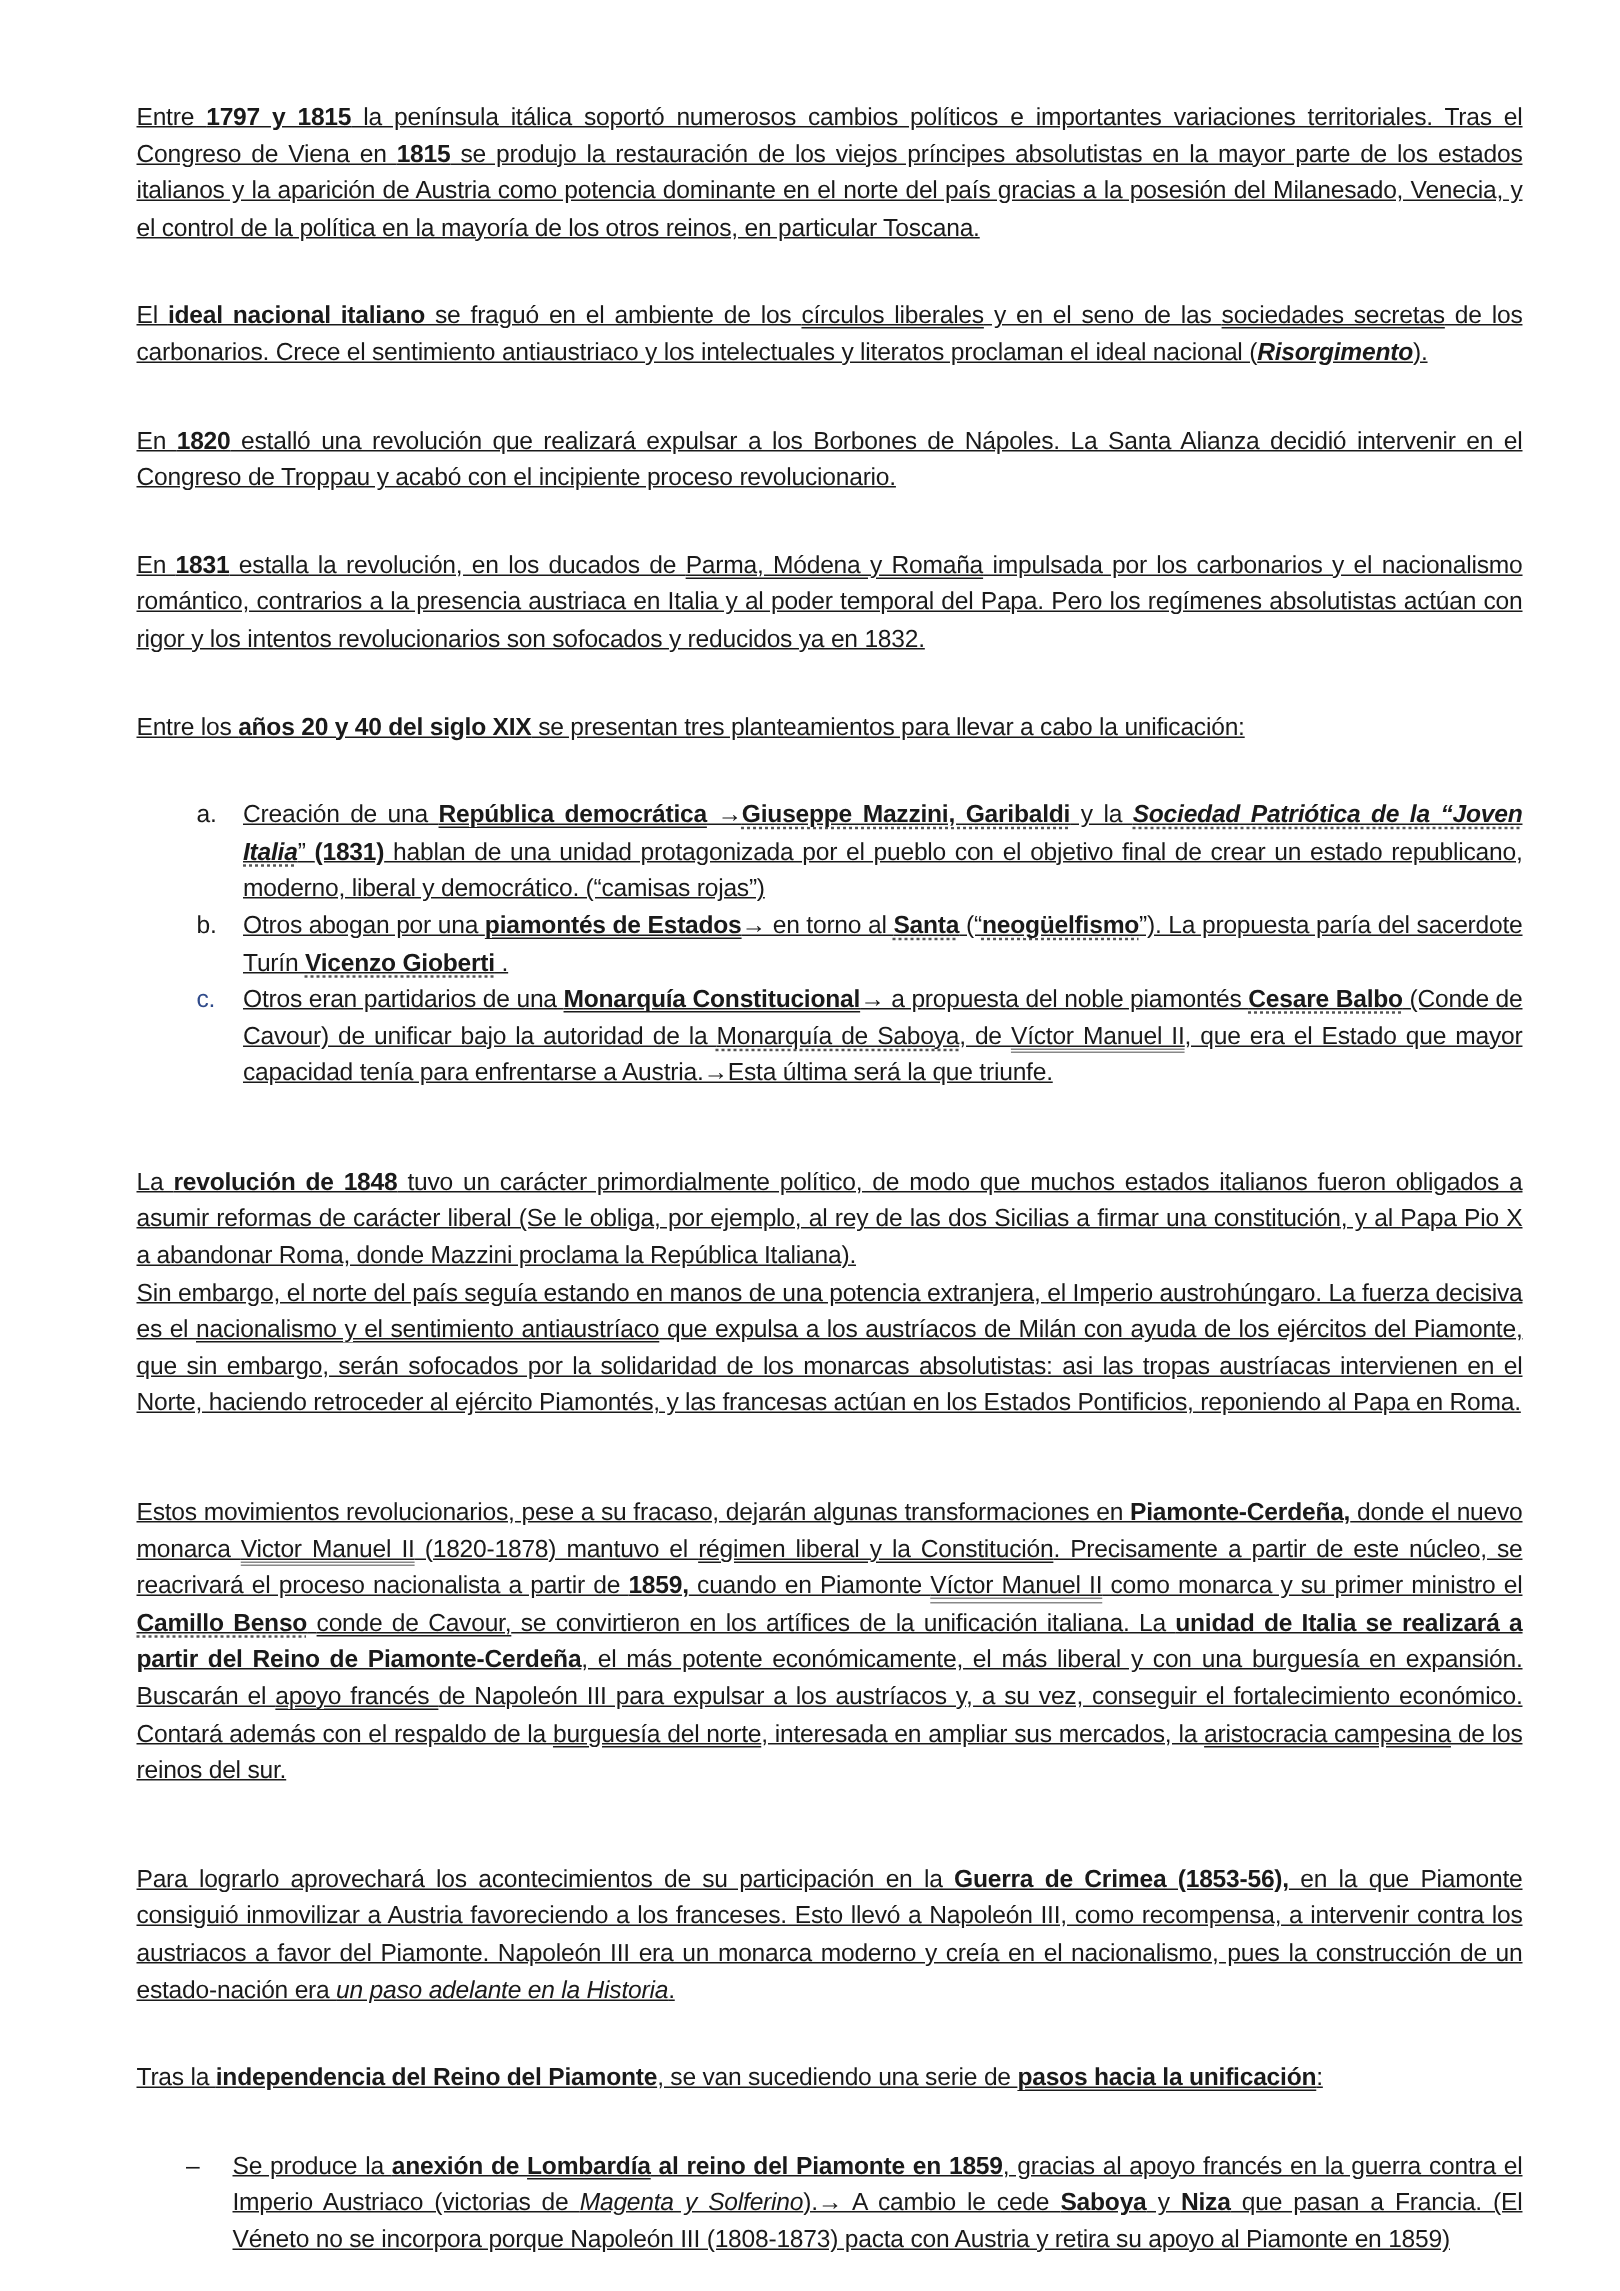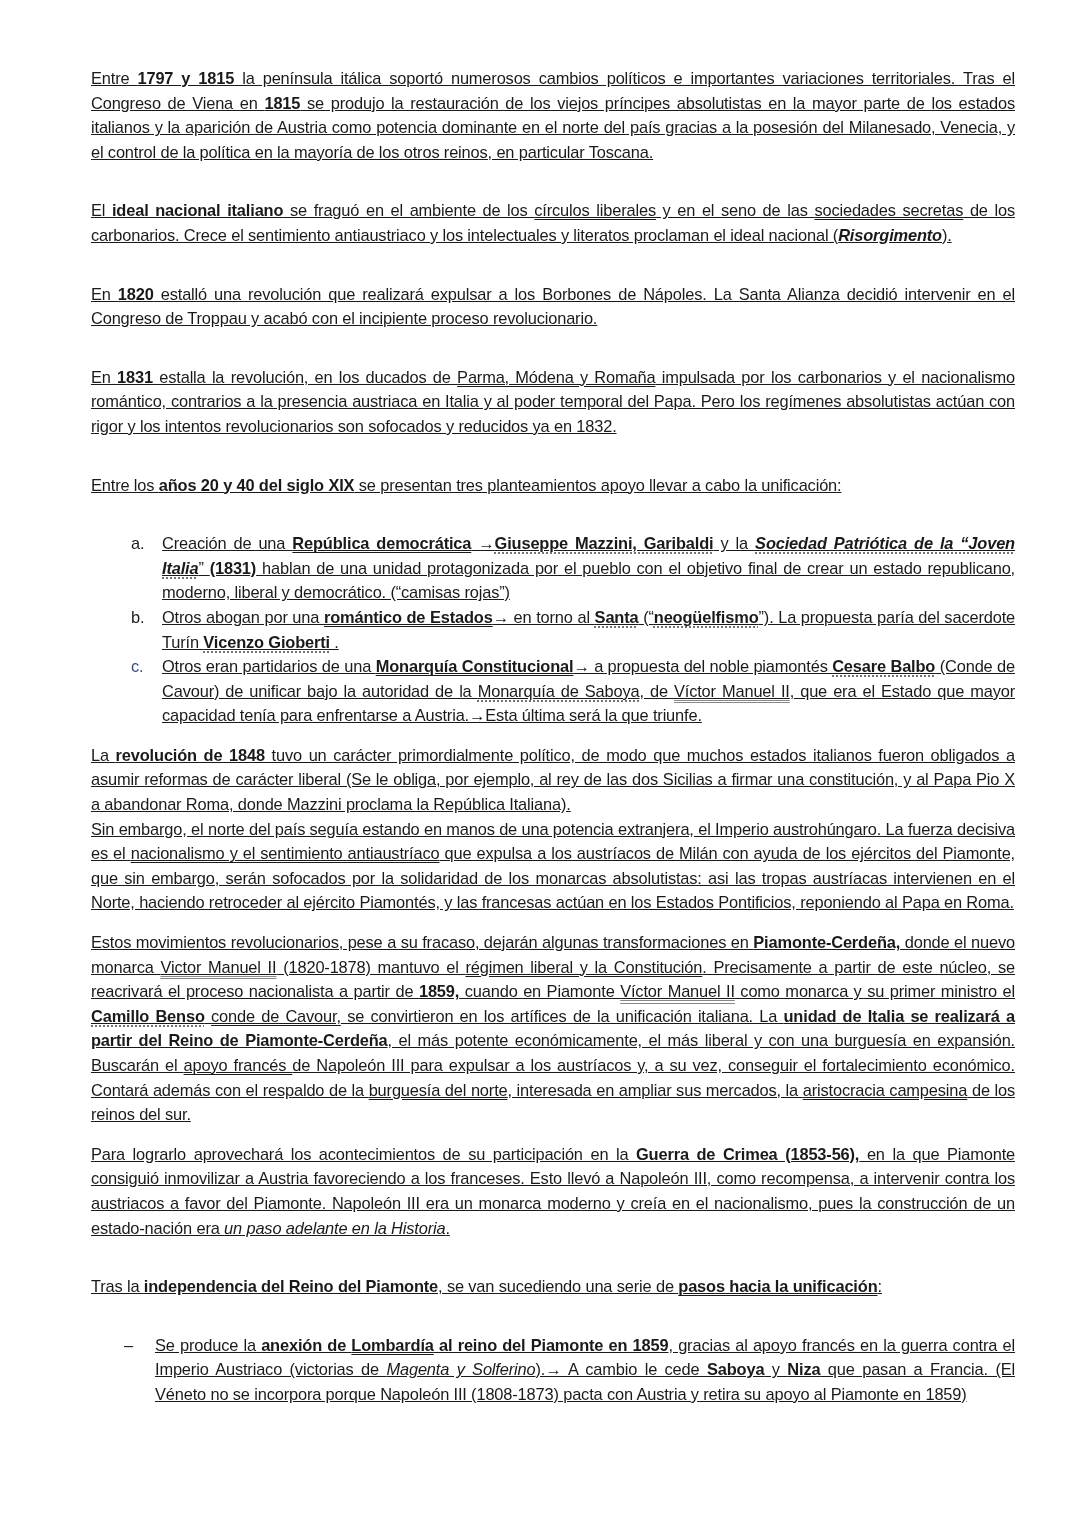--- a/index.html
+++ b/index.html
@@ -7,21 +7,21 @@
     width: 1080px; height: 1527px; overflow: hidden; position: relative;
     font-family: "Liberation Sans", "DejaVu Sans", sans-serif;
     color: #1a1a1a;
   }
   .page { position: absolute; left: 91px; top: 66px; width: 924px; text-decoration: underline; }
   p, .li {
     font-size: 16.4px; line-height: 24.6px; margin: 0; text-align: justify;
     letter-spacing: -0.15px;
   }
   .gap1 { margin-top: 34px; }
-  .gap2 { margin-top: 15px; }
+  .gap2 { margin-top: 48px; }
   b { font-weight: bold; }
   .u  { text-decoration: underline; text-underline-offset: 3px; }
   .ud { text-decoration: underline dotted; text-decoration-color: #555; text-underline-offset: 4px; }
   .ul2 { text-decoration: underline double; text-decoration-color: #888; text-underline-offset: 3px; }
   .li { position: relative; padding-left: 71px; }
   .li .mk { position: absolute; left: 40px; top: 0; }
   .li .mk.blue { color: #2f4a8a; }
   .dash-li { position: relative; padding-left: 64px; }
   .dash-li .mk { position: absolute; left: 33px; top: 0; }
 </style>
@@ -31,30 +31,30 @@
 <div class="page">
 
   <p><span>Entre </span><b>1797 y 1815</b><span> la península itálica soportó numerosos cambios políticos e importantes variaciones territoriales. Tras el Congreso de Viena en </span><b>1815</b><span> se produjo la restauración de los viejos príncipes absolutistas en la mayor parte de los estados italianos y la aparición de Austria como potencia dominante en el norte del país gracias a la posesión del Milanesado, Venecia, y el control de la política en la mayoría de los otros reinos, en particular Toscana.</span></p>
 
   <p class="gap1"><span>El </span><b>ideal nacional italiano</b><span> se fraguó en el ambiente de los </span><span class="u">círculos liberales</span><span> y en el seno de las </span><span class="u">sociedades secretas</span><span> de los carbonarios. Crece el sentimiento antiaustriaco y los intelectuales y literatos proclaman el ideal nacional (</span><b><i>Risorgimento</i></b><span>).</span></p>
 
   <p class="gap1"><span>En </span><b>1820</b><span> estalló una revolución que realizará expulsar a los Borbones de Nápoles. La Santa Alianza decidió intervenir en el Congreso de Troppau y acabó con el incipiente proceso revolucionario.</span></p>
 
   <p class="gap1"><span>En </span><b>1831</b><span> estalla la revolución, en los ducados de </span><span class="u">Parma, Módena y Romaña</span><span> impulsada por los carbonarios y el nacionalismo romántico, contrarios a la presencia austriaca en Italia y al poder temporal del Papa. Pero los regímenes absolutistas actúan con rigor y los intentos revolucionarios son sofocados y reducidos ya en 1832.</span></p>
 
-  <p class="gap1"><span>Entre los </span><b>años 20 y 40 del siglo XIX</b><span> se presentan tres planteamientos apoyo llevar a cabo la unificación:</span></p>
+  <p class="gap1"><span>Entre los </span><b>años 20 y 40 del siglo XIX</b><span> se presentan tres planteamientos para llevar a cabo la unificación:</span></p>
 
   <div class="gap1">
     <div class="li">
       <span class="mk">a.</span>
       <span>Creación de una </span><b class="u">República democrática</b><span> →</span><b class="ud">Giuseppe Mazzini, Garibaldi</b><span>  y la </span><b><i class="ud">Sociedad Patriótica de la “Joven Italia</i></b><span>” </span><b>(1831)</b><span> hablan de una unidad protagonizada por el pueblo con el objetivo final de crear un estado republicano, moderno, liberal y democrático. (“camisas rojas”)</span>
     </div>
     <div class="li">
       <span class="mk">b.</span>
-      <span>Otros abogan por una </span><b class="u">romántico de Estados</b><span>→ en torno al </span><b class="ud">Santa</b><span> (“</span><b class="ud">neogüelfismo</b><span>”). La propuesta paría del sacerdote Turín </span><b class="ud">Vicenzo Gioberti</b><span> .</span>
+      <span>Otros abogan por una </span><b class="u">piamontés de Estados</b><span>→ en torno al </span><b class="ud">Santa</b><span> (“</span><b class="ud">neogüelfismo</b><span>”). La propuesta paría del sacerdote Turín </span><b class="ud">Vicenzo Gioberti</b><span> .</span>
     </div>
     <div class="li">
       <span class="mk blue">c.</span>
       <span>Otros eran partidarios de una </span><b class="u">Monarquía Constitucional</b><span>→ a propuesta del noble piamontés </span><b class="ud">Cesare Balbo</b><span> (Conde de Cavour) de unificar bajo la autoridad de la </span><span class="ud">Monarquía de Saboya</span><span>, de </span><span class="ul2">Víctor Manuel II</span><span>, que era el Estado que mayor capacidad tenía para enfrentarse a Austria.→Esta última será la que triunfe.</span>
     </div>
   </div>
 
   <p class="gap2"><span>La </span><b>revolución de 1848</b><span> tuvo un carácter primordialmente político, de modo que muchos estados italianos fueron obligados a asumir reformas de carácter liberal (Se le obliga, por ejemplo, al rey de las dos Sicilias a firmar una constitución, y al Papa Pio X a abandonar Roma, donde Mazzini proclama la República Italiana).</span></p>
 
   <p><span>Sin embargo, el norte del país seguía estando en manos de una potencia extranjera, el Imperio austrohúngaro. La fuerza decisiva es el </span><span class="u">nacionalismo y el sentimiento antiaustríaco</span><span> que expulsa a los austríacos de Milán con ayuda de los ejércitos del Piamonte, que sin embargo, serán sofocados por la solidaridad de los monarcas absolutistas: asi las tropas austríacas intervienen en el Norte, haciendo retroceder al ejército Piamontés, y las francesas actúan en los Estados Pontificios, reponiendo al Papa en Roma.</span></p>

